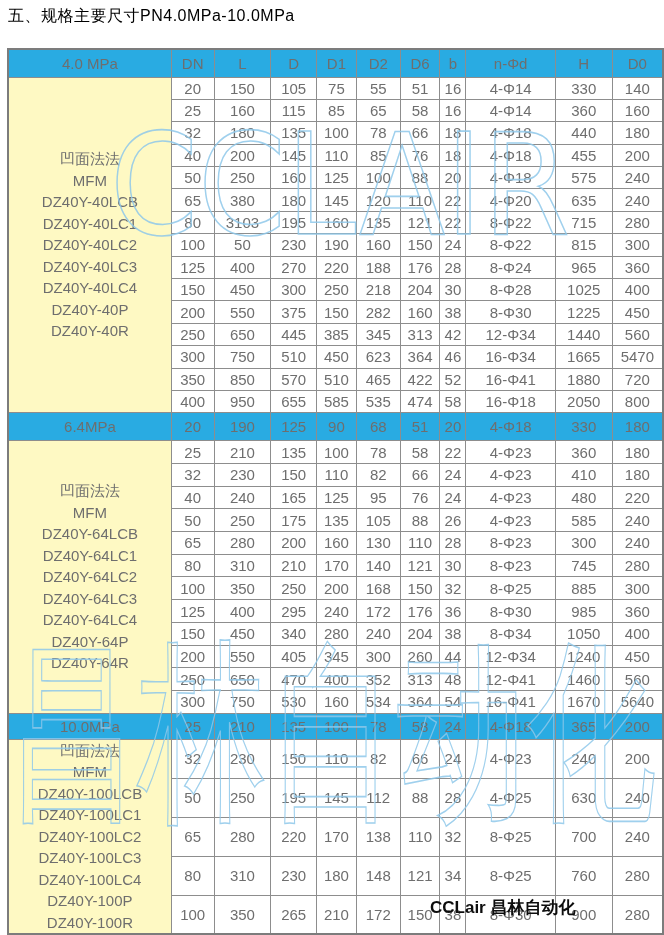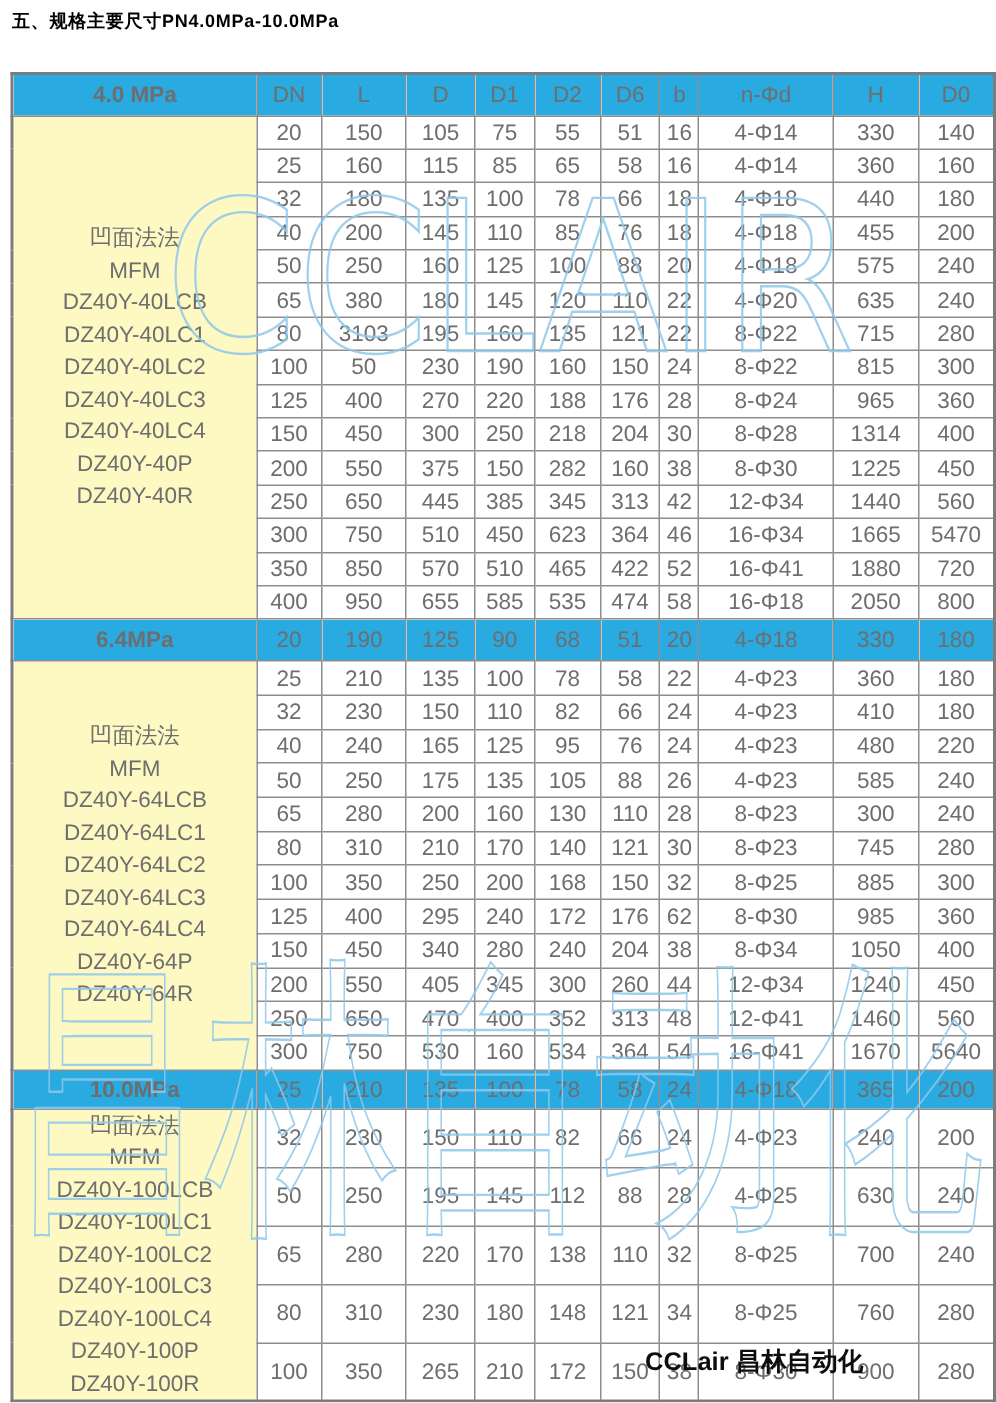--- a/index.html
+++ b/index.html
@@ -1,26 +1,26 @@
 <!DOCTYPE html>
 <html><head>
 <meta charset="utf-8">
 <style>
   html,body{margin:0;padding:0;background:#fff;}
   .page{position:relative;width:664px;height:935px;background:#ffffff;overflow:hidden;
         font-family:"Liberation Sans","DejaVu Sans",sans-serif;}
-  .title{position:absolute;left:8px;top:6px;margin:0;font-size:12px;font-weight:bold;
+  .title{position:absolute;left:8px;top:6px;margin:0;font-size:16px;font-weight:normal;
          color:#000;letter-spacing:0.5px;}
   table.spec{position:absolute;left:7px;top:48px;border-collapse:collapse;table-layout:fixed;
              border:2px solid #7c7c7c;}
   table.spec td{border:1px solid #8d8d8d;padding:0;text-align:center;vertical-align:middle;
                 font-size:15px;color:#6e6e6e;overflow:hidden;white-space:nowrap;}
   td.blue{background:#29ABE2;color:#ffffff;border-left:1px solid #ffffff;border-right:1px solid #ffffff;
           border-top:1px solid #8d8d8d;border-bottom:1px solid #8d8d8d;}
-  td.plab{font-size:15px;font-weight:bold;}
+  td.plab{font-size:15px;}
   td.lab{background:#fef9c3;line-height:21.5px;font-size:15px;color:#67696c;}
   tr.hdr{height:28px;} tr.hdr3{height:26px;}
   tr.r1{height:22.4px;} tr.r2{height:22.7px;} tr.r3{height:39px;}
   .wm{position:absolute;pointer-events:none;opacity:0.85;}
   .wm text{fill:none;stroke:#8FC8EA;stroke-width:1.6px;}
   .wmTop{left:108px;top:112px;}
   .wmTop text{font-size:140px;font-family:"DejaVu Sans",sans-serif;}
   .wmBot{left:4px;top:620px;}
   .wmBot text{font-size:195px;font-family:"DejaVu Sans",sans-serif;}
   .corner{position:absolute;left:430px;top:896px;font-size:17px;font-weight:bold;color:#0d0d0d;
@@ -182,21 +182,21 @@
         </tr>
         <tr class="r1">
           <td class="num">150</td>
           <td class="num">450</td>
           <td class="num">300</td>
           <td class="num">250</td>
           <td class="num">218</td>
           <td class="num">204</td>
           <td class="num">30</td>
           <td class="num">8-Φ28</td>
-          <td class="num">1314</td>
+          <td class="num">1025</td>
           <td class="num">400</td>
         </tr>
         <tr class="r1">
           <td class="num">200</td>
           <td class="num">550</td>
           <td class="num">375</td>
           <td class="num">150</td>
           <td class="num">282</td>
           <td class="num">160</td>
           <td class="num">38</td>
@@ -360,21 +360,21 @@
           <td class="num">885</td>
           <td class="num">300</td>
         </tr>
         <tr class="r2">
           <td class="num">125</td>
           <td class="num">400</td>
           <td class="num">295</td>
           <td class="num">240</td>
           <td class="num">172</td>
           <td class="num">176</td>
-          <td class="num">62</td>
+          <td class="num">36</td>
           <td class="num">8-Φ30</td>
           <td class="num">985</td>
           <td class="num">360</td>
         </tr>
         <tr class="r2">
           <td class="num">150</td>
           <td class="num">450</td>
           <td class="num">340</td>
           <td class="num">280</td>
           <td class="num">240</td>

